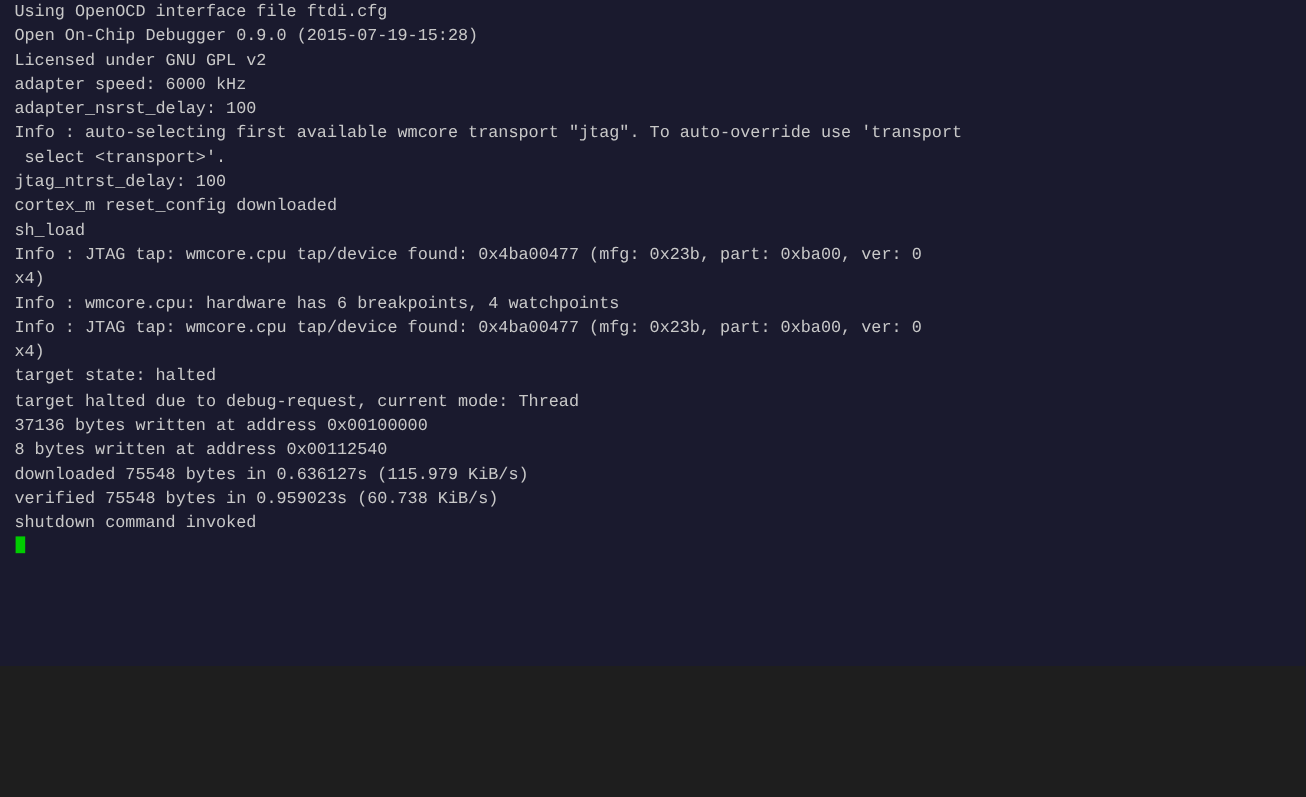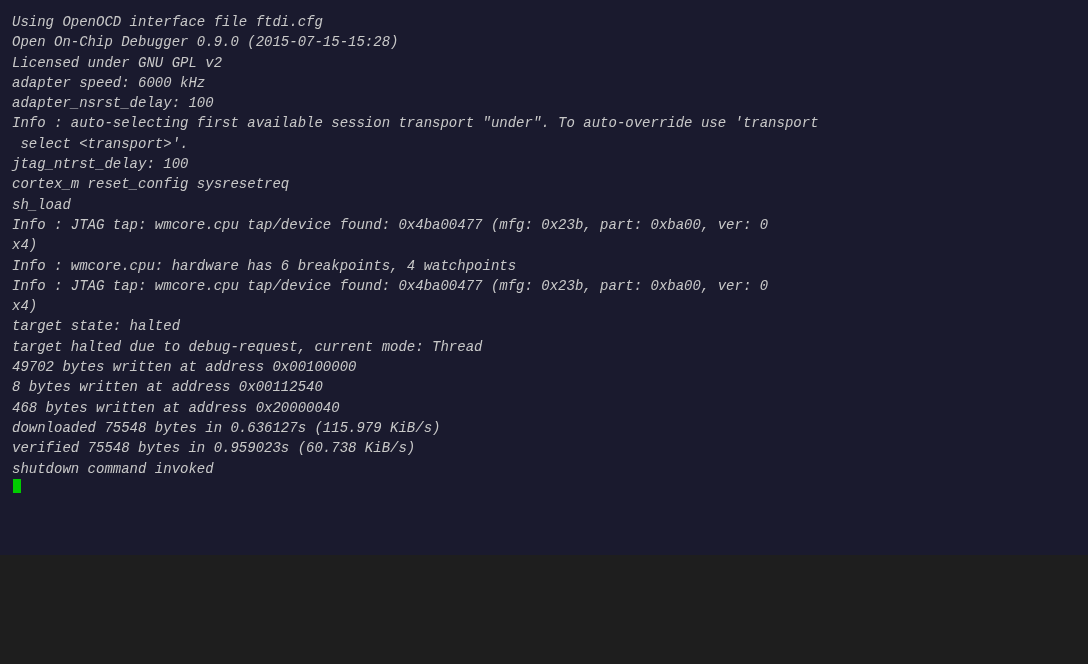--- a/index.html
+++ b/index.html
@@ -13,26 +13,25 @@
       width: 1088px;
       height: 664px;
       overflow: hidden;
       font-family: 'Courier New', Courier, monospace;
     }
 
     .terminal {
       background: #1a1a2e;
       width: 1088px;
       height: 555px;
-      padding: 12px 12px;
+      padding: 0 12px;
       overflow: hidden;
       color: #c8c8c8;
       font-size: 14px;
       line-height: 1.45;
-      font-style: italic;
     }
 
     .line {
       display: block;
       white-space: pre;
       font-family: 'Courier New', Courier, monospace;
       font-size: 14px;
       color: #c8c8c8;
       line-height: 1.45;
     }
@@ -56,39 +55,38 @@
       0%, 100% { opacity: 1; }
       50% { opacity: 0; }
     }
   </style>
 </head>
 <body>
 
 <div class="terminal">
   <div id="terminal-output">
   <span class="line">Using OpenOCD interface file ftdi.cfg</span>
-      <span class="line">Open On-Chip Debugger 0.9.0 (2015-07-15-15:28)</span>
+      <span class="line">Open On-Chip Debugger 0.9.0 (2015-07-19-15:28)</span>
       <span class="line">Licensed under GNU GPL v2</span>
       <span class="line">adapter speed: 6000 kHz</span>
       <span class="line">adapter_nsrst_delay: 100</span>
-      <span class="line">Info : auto-selecting first available session transport "under". To auto-override use 'transport</span>
+      <span class="line">Info : auto-selecting first available wmcore transport "jtag". To auto-override use 'transport</span>
       <span class="line"> select &lt;transport&gt;'.</span>
       <span class="line">jtag_ntrst_delay: 100</span>
-      <span class="line">cortex_m reset_config sysresetreq</span>
+      <span class="line">cortex_m reset_config downloaded</span>
       <span class="line">sh_load</span>
       <span class="line">Info : JTAG tap: wmcore.cpu tap/device found: 0x4ba00477 (mfg: 0x23b, part: 0xba00, ver: 0</span>
       <span class="line">x4)</span>
       <span class="line">Info : wmcore.cpu: hardware has 6 breakpoints, 4 watchpoints</span>
       <span class="line">Info : JTAG tap: wmcore.cpu tap/device found: 0x4ba00477 (mfg: 0x23b, part: 0xba00, ver: 0</span>
       <span class="line">x4)</span>
       <span class="line">target state: halted</span>
       <span class="line">target halted due to debug-request, current mode: Thread</span>
-      <span class="line">49702 bytes written at address 0x00100000</span>
+      <span class="line">37136 bytes written at address 0x00100000</span>
       <span class="line">8 bytes written at address 0x00112540</span>
-      <span class="line">468 bytes written at address 0x20000040</span>
       <span class="line">downloaded 75548 bytes in 0.636127s (115.979 KiB/s)</span>
       <span class="line">verified 75548 bytes in 0.959023s (60.738 KiB/s)</span>
       <span class="line">shutdown command invoked</span>
     </div>
   <div class="cursor-line">
     <span class="cursor"></span>
   </div>
 </div>
 
 </body></html>

